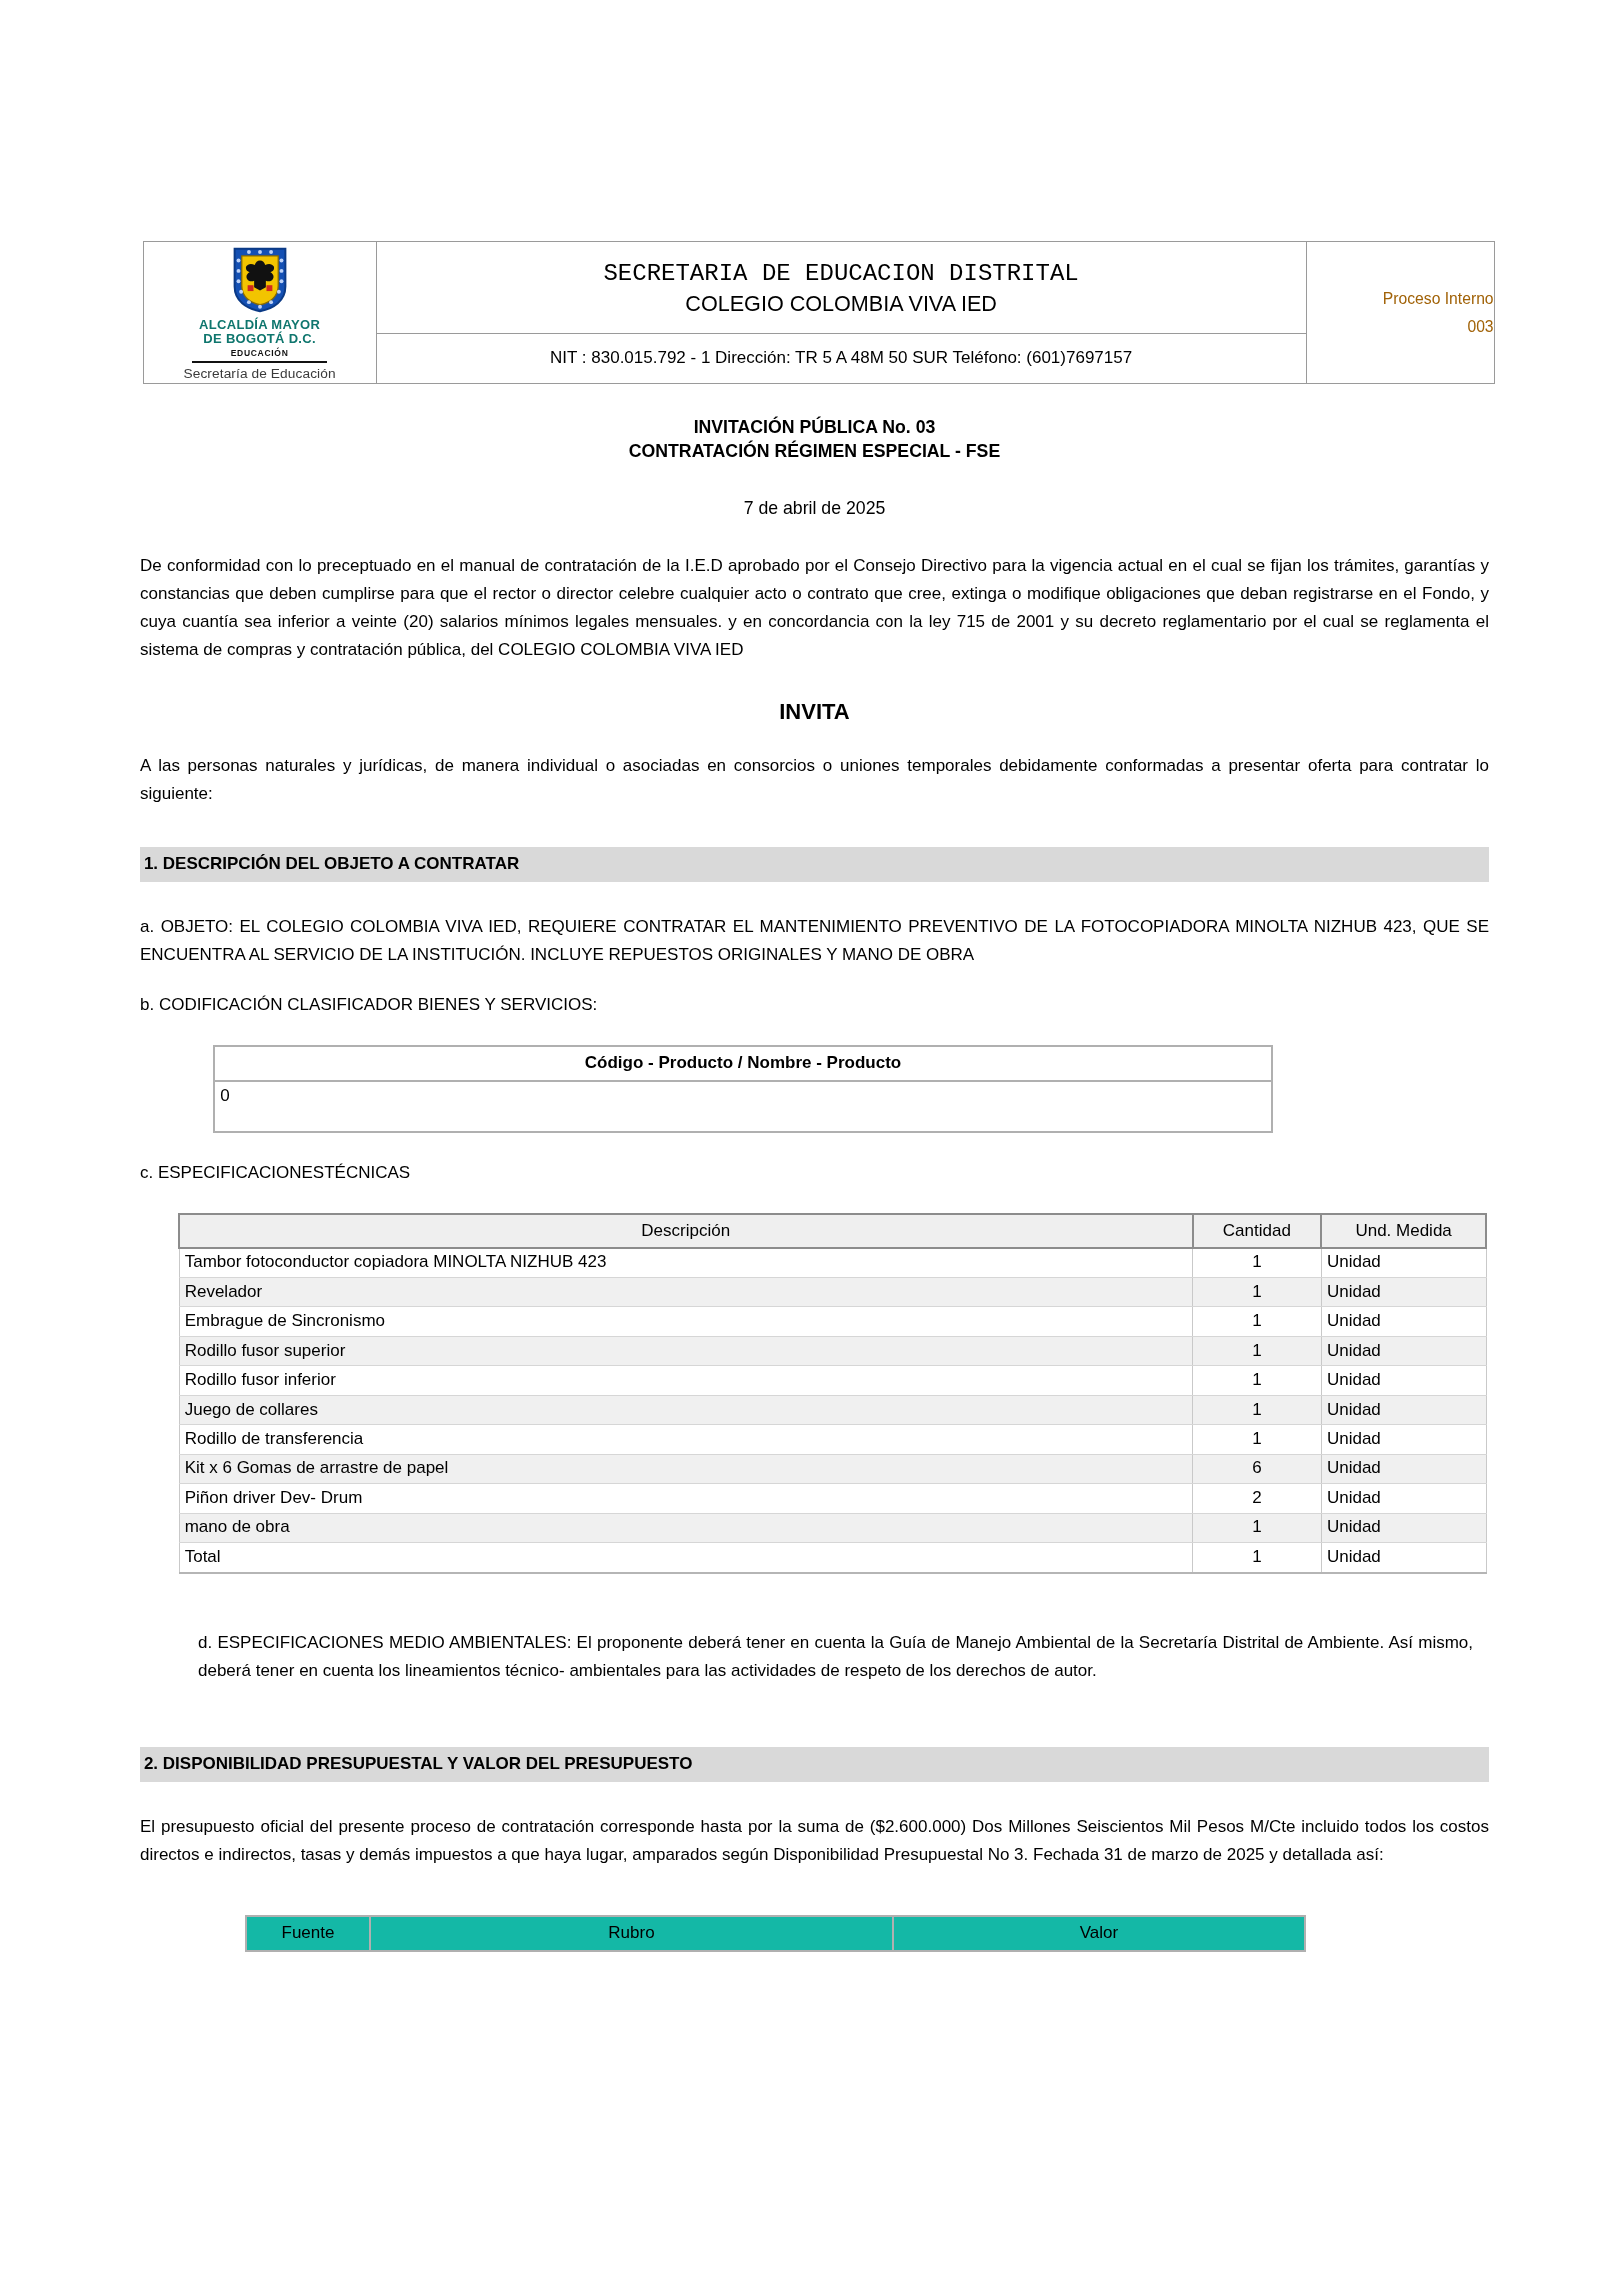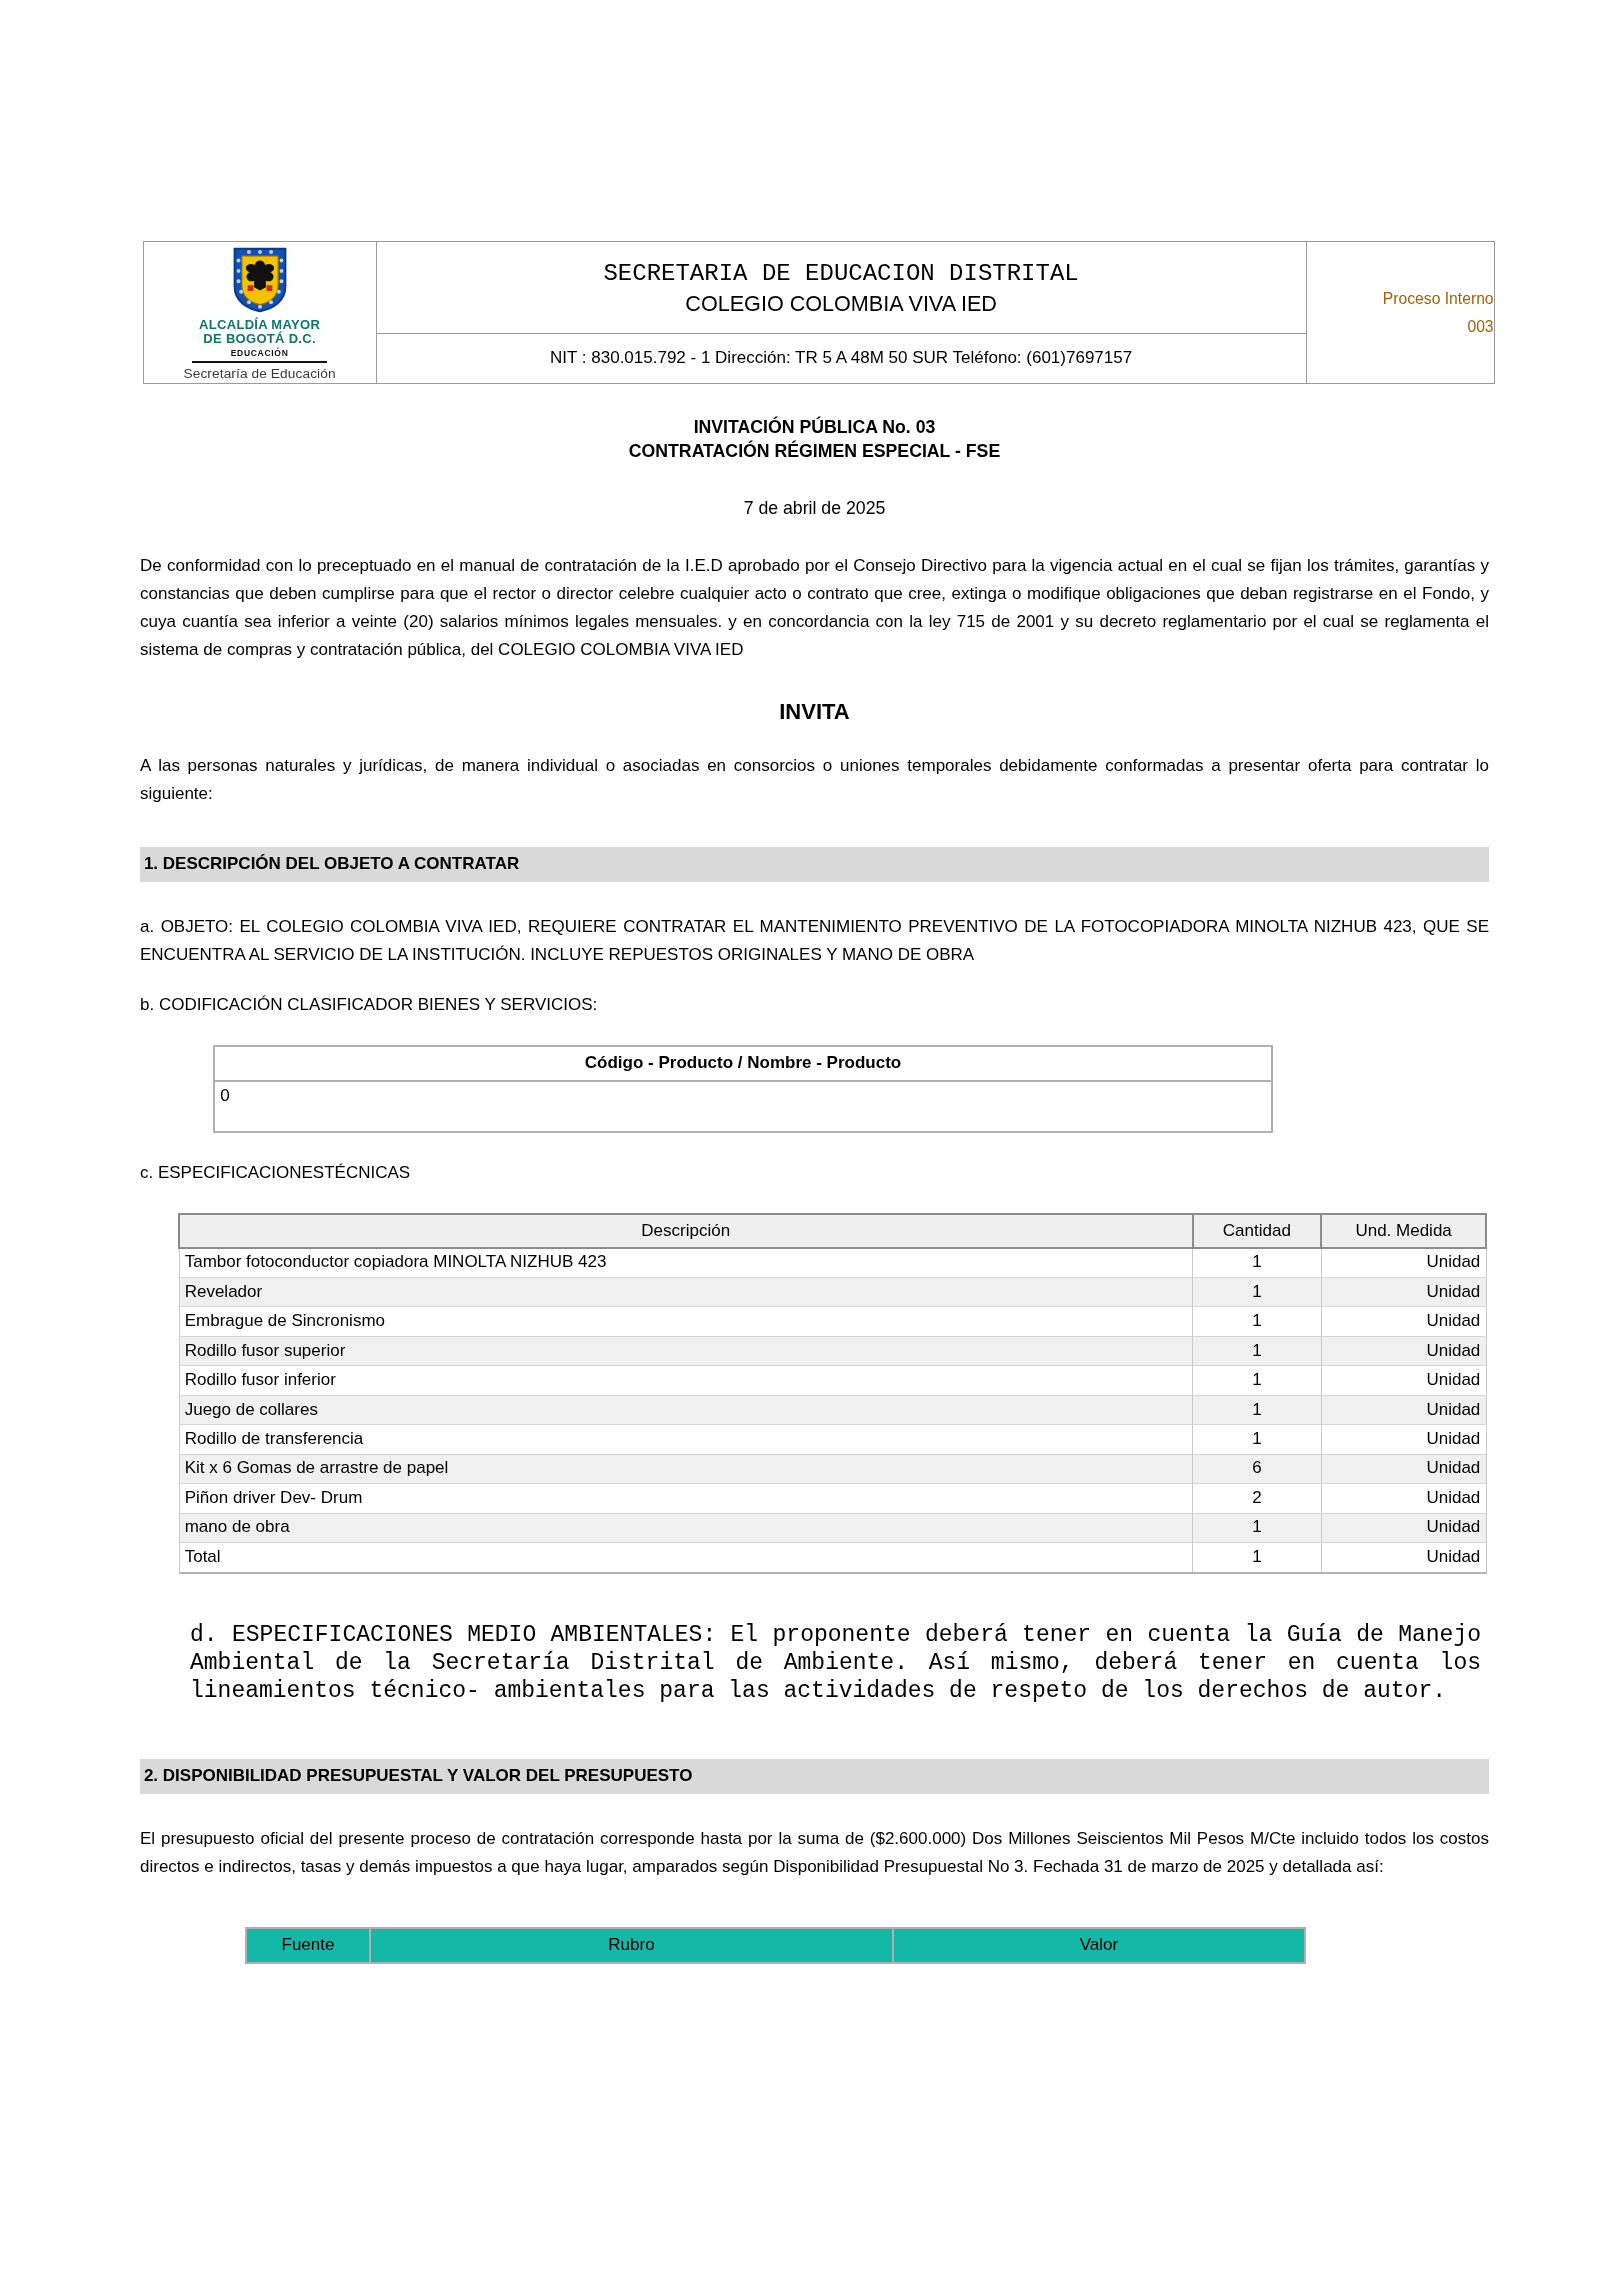--- a/index.html
+++ b/index.html
@@ -158,26 +158,25 @@
   .section-bar {
     background: #d9d9d9;
     font-weight: bold;
     font-size: 17px;
     line-height: 21.6px;
     padding: 6.5px 3.9px 7.2px 3.9px;
     width: 1341px;
   }
 
   .indent-para {
-    font-size: 23px;
+    font-size: 17px;
     line-height: 28px;
     text-align: justify;
-    margin: 8px;
+    margin: 16px;
     padding-left: 42px;
-    font-family: Liberation Mono, monospace;
   }
 
   
   .codigo-table {
     border-collapse: collapse;
     table-layout: fixed;
     width: 1060px;
     margin-left: 73px;
   }
   .codigo-table th,
@@ -220,21 +219,21 @@
     border-top: 0.7px solid #d6d6d6;
     border-bottom: 0.7px solid #d6d6d6;
     font-size: 17px;
     padding: 2.6px 5.2px 3.9px 5.2px;
     height: 22px;
   }
   .spec-table tbody tr:nth-child(odd) td { background: #ffffff; }
   .spec-table tbody tr:nth-child(even) td { background: #f0f0f0; }
   .spec-table td.c-desc { text-align: left; }
   .spec-table td.c-qty  { text-align: center; }
-  .spec-table td.c-unit { text-align: right; margin-left: 43px; }
+  .spec-table td.c-unit { text-align: left; margin-left: 43px; }
   .col-desc { width: 929px; }
   .col-qty  { width: 118px; }
   .col-unit { width: 151px; }
   .spec-table tbody tr:last-child td { border-bottom: 2px solid #b5b5b5; }
 
   
   .pres-table {
     border-collapse: collapse;
     table-layout: fixed;
     width: 1060px;

